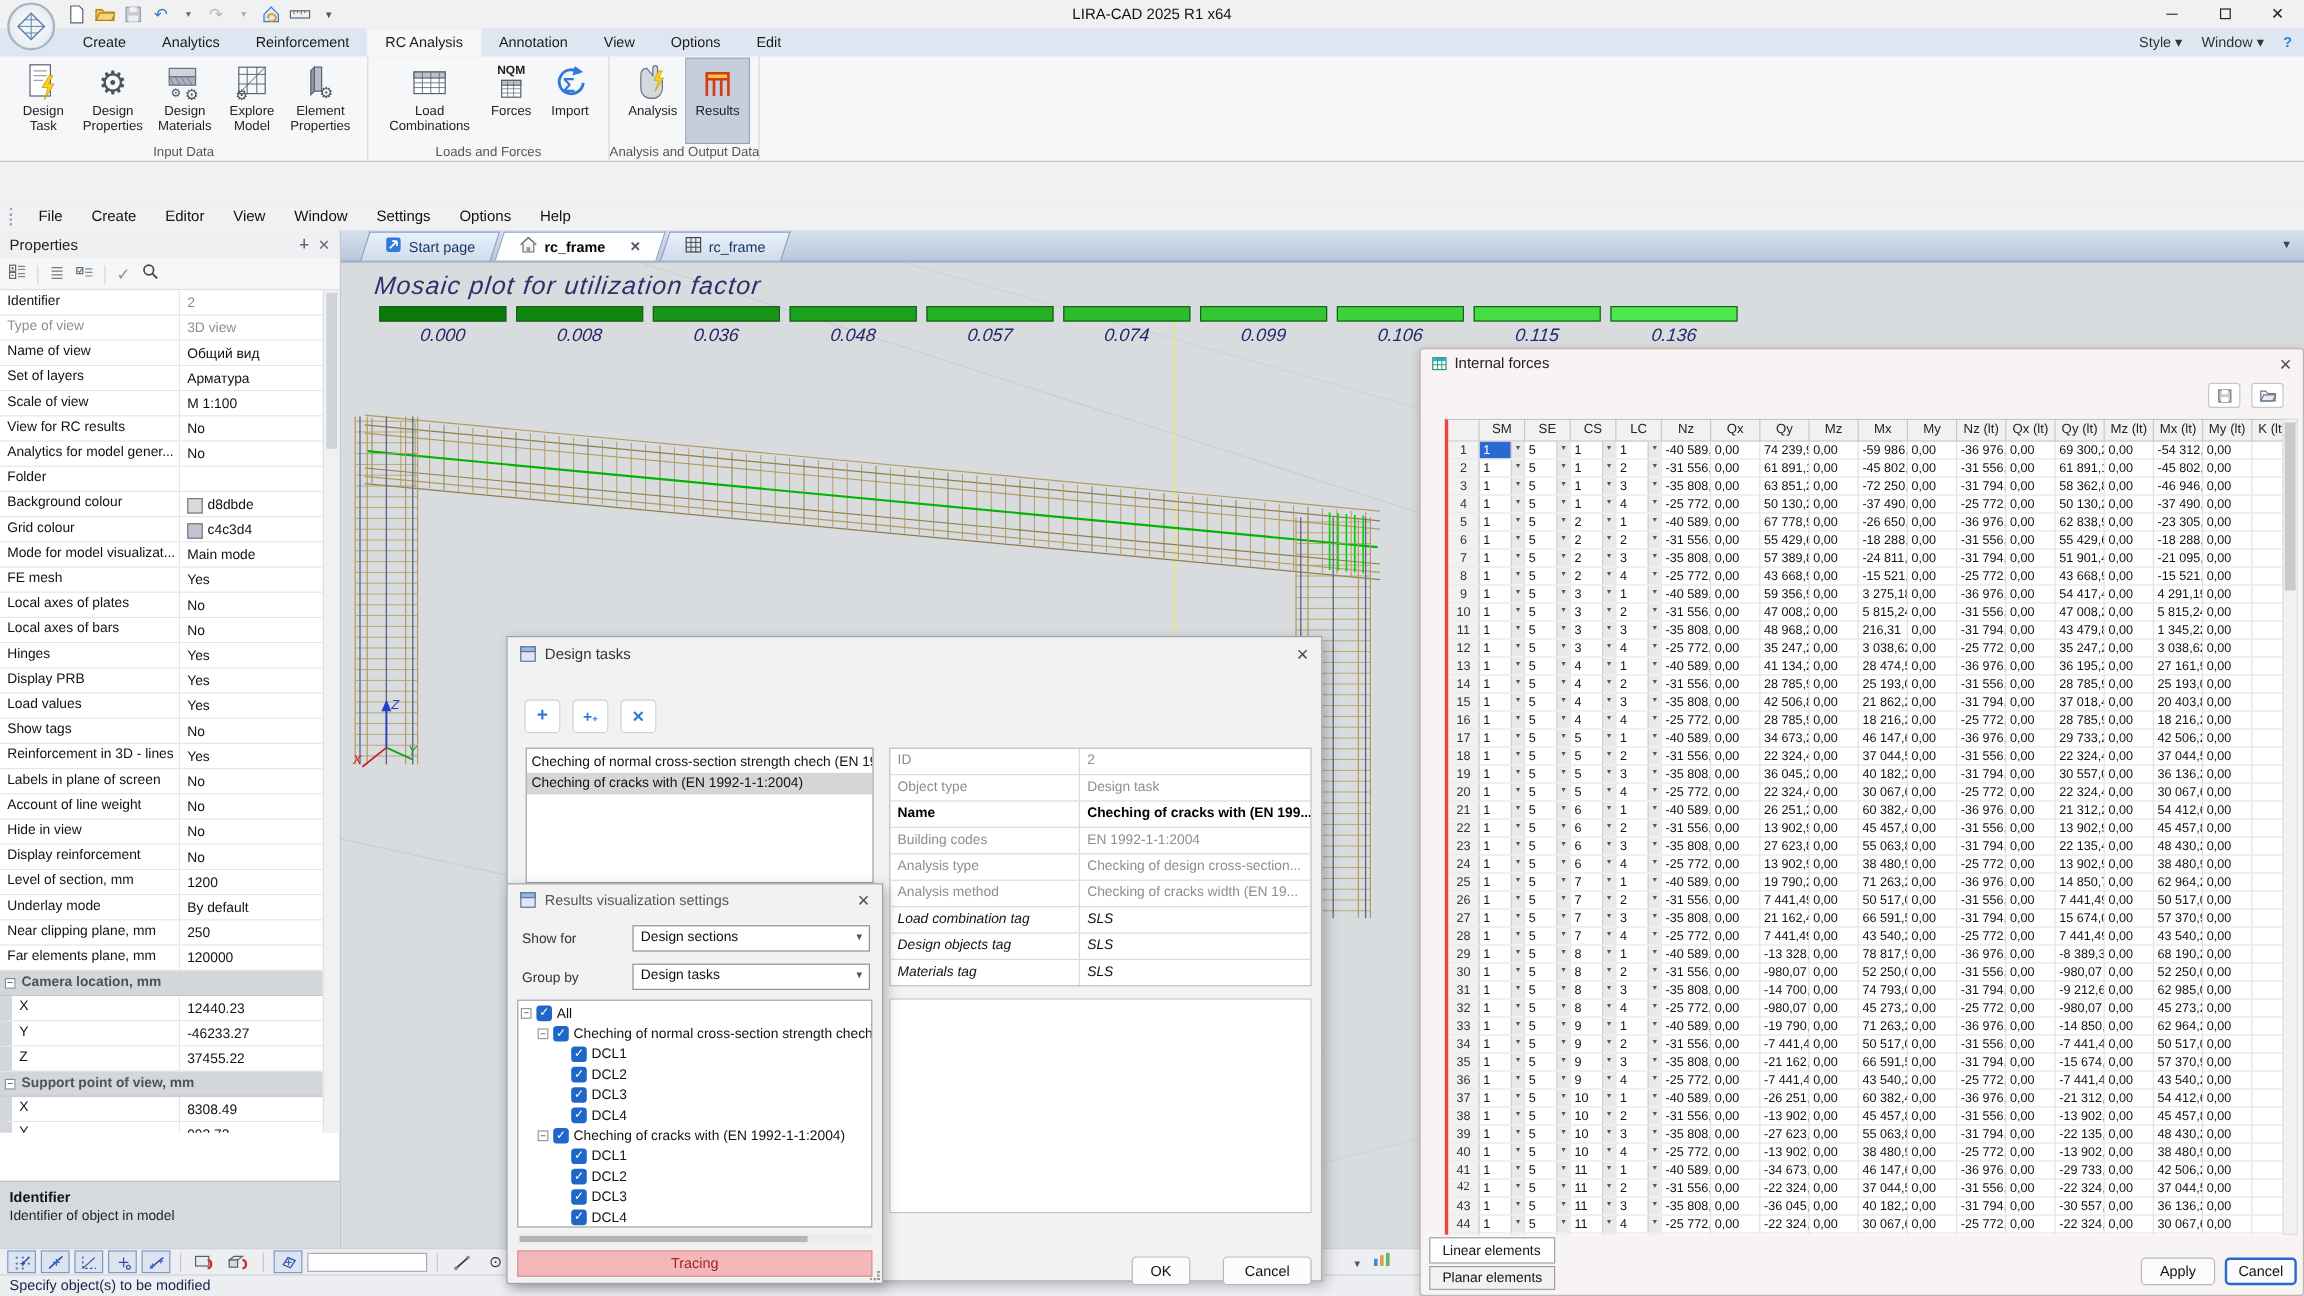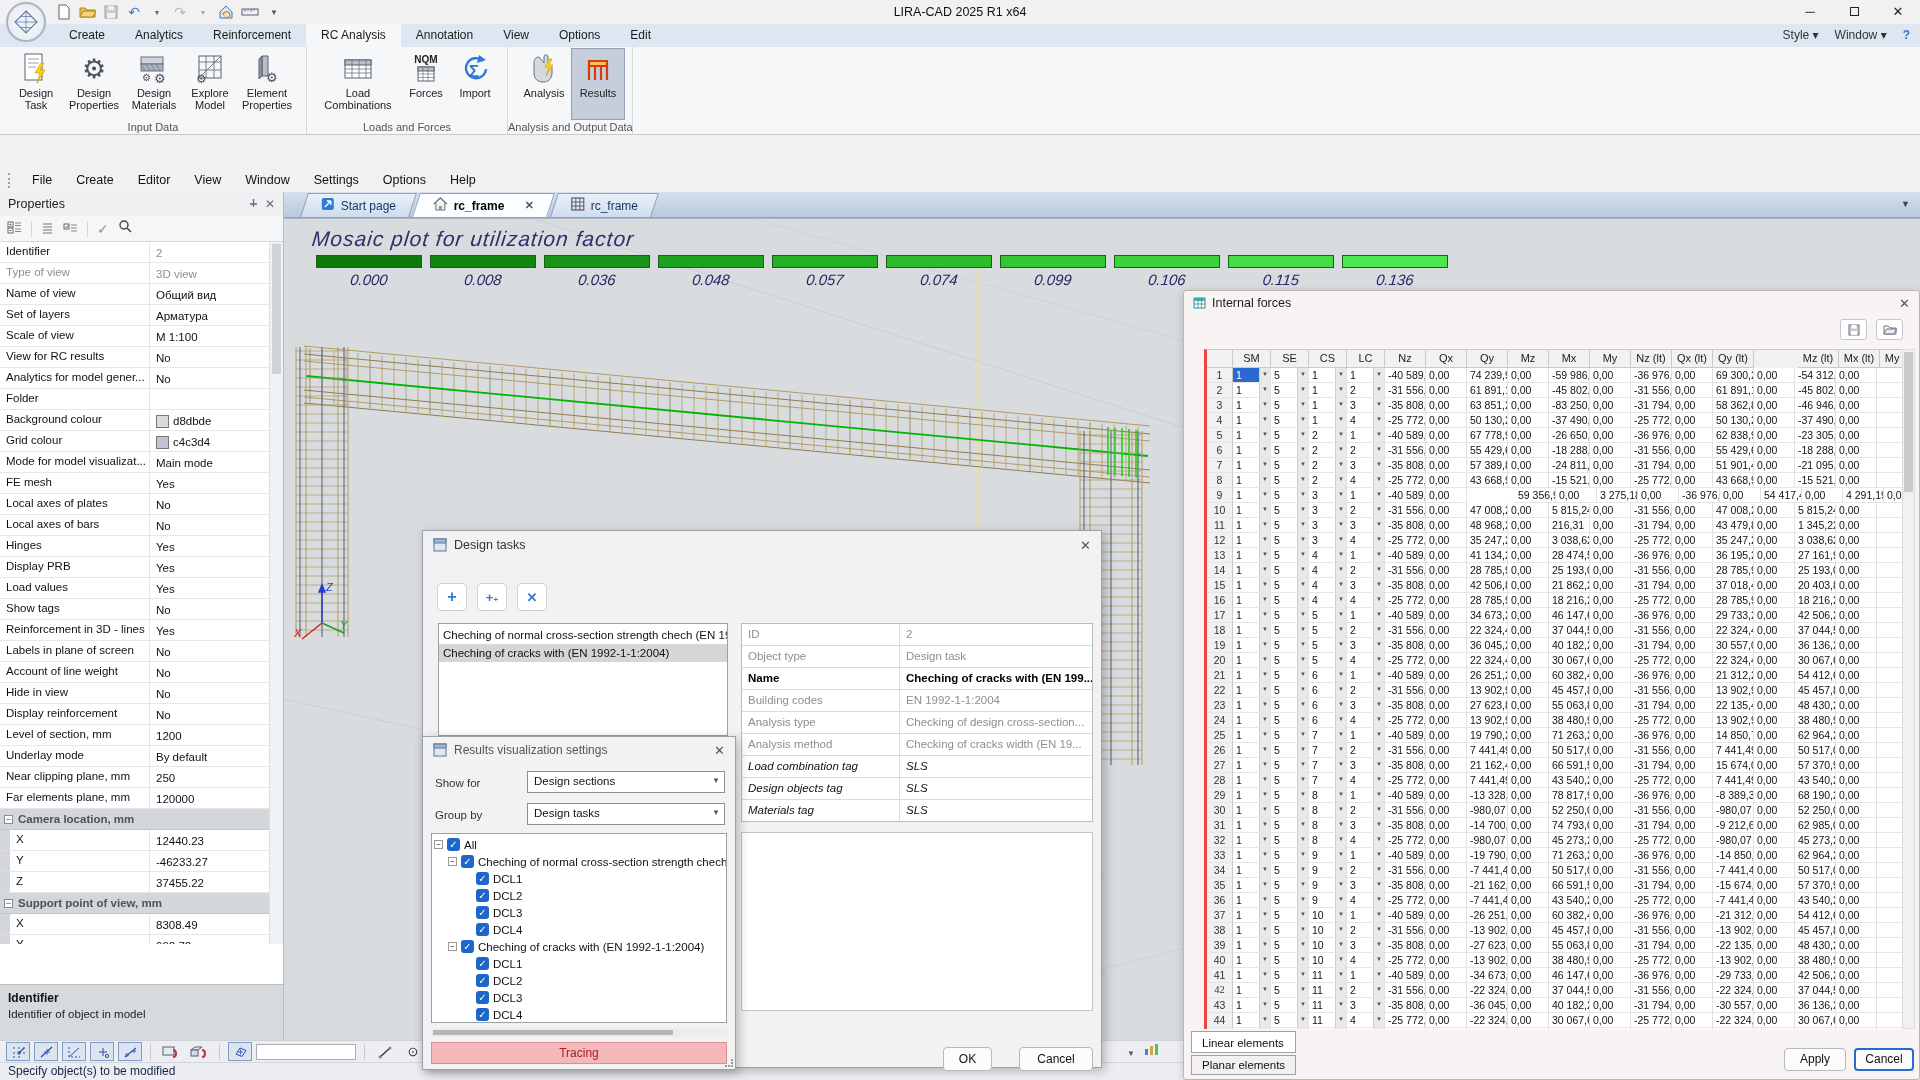--- a/index.html
+++ b/index.html
@@ -1115,21 +1115,21 @@
           <div class="if-hcell" style="width: 38px;">LC</div>
           <div class="if-hcell" style="width: 41px;">Nz</div>
           <div class="if-hcell" style="width: 41px;">Qx</div>
           <div class="if-hcell" style="width: 41px;">Qy</div>
           <div class="if-hcell" style="width: 41px;">Mz</div>
           <div class="if-hcell" style="width: 41px;">Mx</div>
           <div class="if-hcell" style="width: 41px;">My</div>
           <div class="if-hcell" style="width: 41px;">Nz (lt)</div>
           <div class="if-hcell" style="width: 41px;">Qx (lt)</div>
           <div class="if-hcell" style="width: 41px;">Qy (lt)</div>
-          <div class="if-hcell" style="width: 41px; margin-left: 44px;">Mz (lt)</div>
+          <div class="if-hcell" style="width: 41px;">Mz (lt)</div>
           <div class="if-hcell" style="width: 41px;">Mx (lt)</div>
           <div class="if-hcell" style="width: 41px;">My (lt)</div>
           <div class="if-hcell" style="width: 34px;">K (lt)</div>
         </div>
         <div class="if-row">
           <div class="if-cell if-num" style="width: 26px;">1</div>
           <div class="if-cell if-dd" style="width: 38px;">
             <div class="v sel">1</div>
             <div class="b">▼</div>
           </div>
@@ -1206,21 +1206,21 @@
             <div class="b">▼</div>
           </div>
           <div class="if-cell if-dd" style="width: 38px;">
             <div class="v">3</div>
             <div class="b">▼</div>
           </div>
           <div class="if-cell" style="width: 41px;">-35 808,</div>
           <div class="if-cell" style="width: 41px;">0,00</div>
           <div class="if-cell" style="width: 41px;">63 851,2</div>
           <div class="if-cell" style="width: 41px;">0,00</div>
-          <div class="if-cell" style="width: 41px;">-83 250,</div>
+          <div class="if-cell" style="width: 41px;">-72 250,</div>
           <div class="if-cell" style="width: 41px;">0,00</div>
           <div class="if-cell" style="width: 41px;">-31 794,</div>
           <div class="if-cell" style="width: 41px;">0,00</div>
           <div class="if-cell" style="width: 41px;">58 362,8</div>
           <div class="if-cell" style="width: 41px;">0,00</div>
           <div class="if-cell" style="width: 41px;">-46 946,</div>
           <div class="if-cell" style="width: 41px;">0,00</div>
           <div class="if-cell" style="width: 34px;"></div>
         </div>
         <div class="if-row">
@@ -1396,21 +1396,21 @@
           <div class="if-cell if-dd" style="width: 38px;">
             <div class="v">3</div>
             <div class="b">▼</div>
           </div>
           <div class="if-cell if-dd" style="width: 38px;">
             <div class="v">1</div>
             <div class="b">▼</div>
           </div>
           <div class="if-cell" style="width: 41px;">-40 589,</div>
           <div class="if-cell" style="width: 41px;">0,00</div>
-          <div class="if-cell" style="width: 41px; margin-left: 48px;">59 356,9</div>
+          <div class="if-cell" style="width: 41px;">59 356,9</div>
           <div class="if-cell" style="width: 41px;">0,00</div>
           <div class="if-cell" style="width: 41px;">3 275,18</div>
           <div class="if-cell" style="width: 41px;">0,00</div>
           <div class="if-cell" style="width: 41px;">-36 976,</div>
           <div class="if-cell" style="width: 41px;">0,00</div>
           <div class="if-cell" style="width: 41px;">54 417,4</div>
           <div class="if-cell" style="width: 41px;">0,00</div>
           <div class="if-cell" style="width: 41px;">4 291,19</div>
           <div class="if-cell" style="width: 41px;">0,00</div>
           <div class="if-cell" style="width: 34px;"></div>

